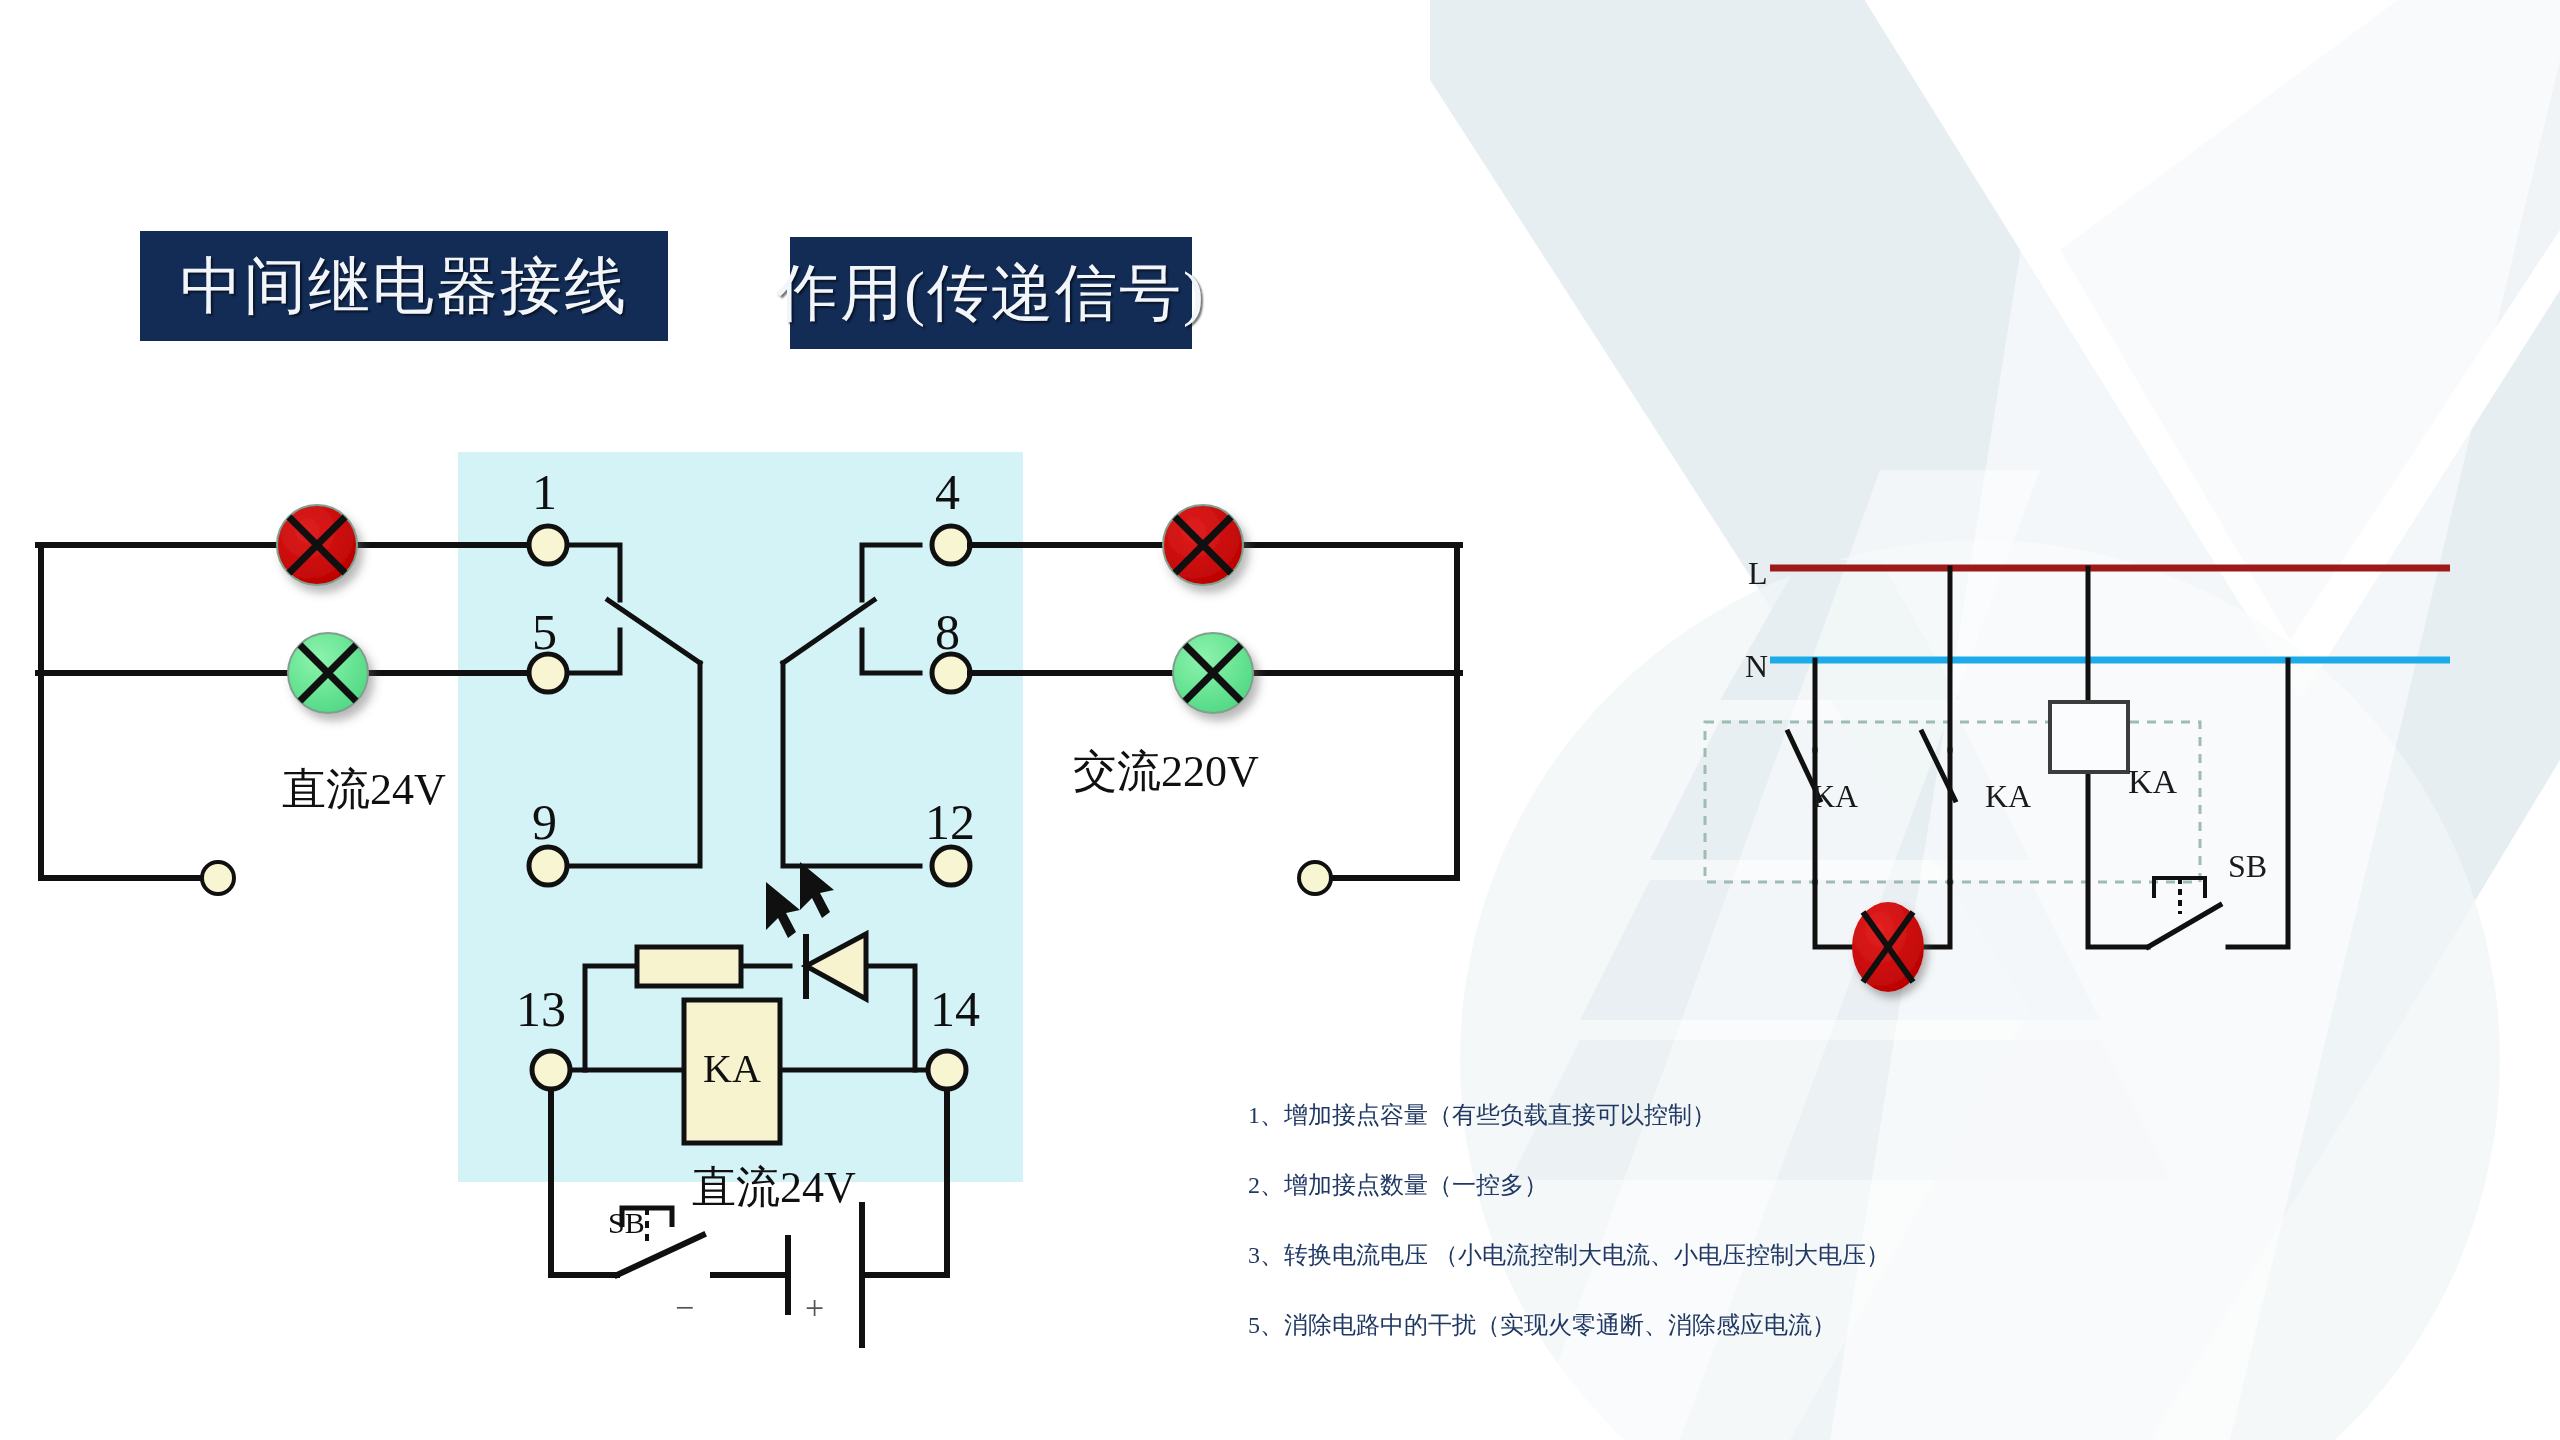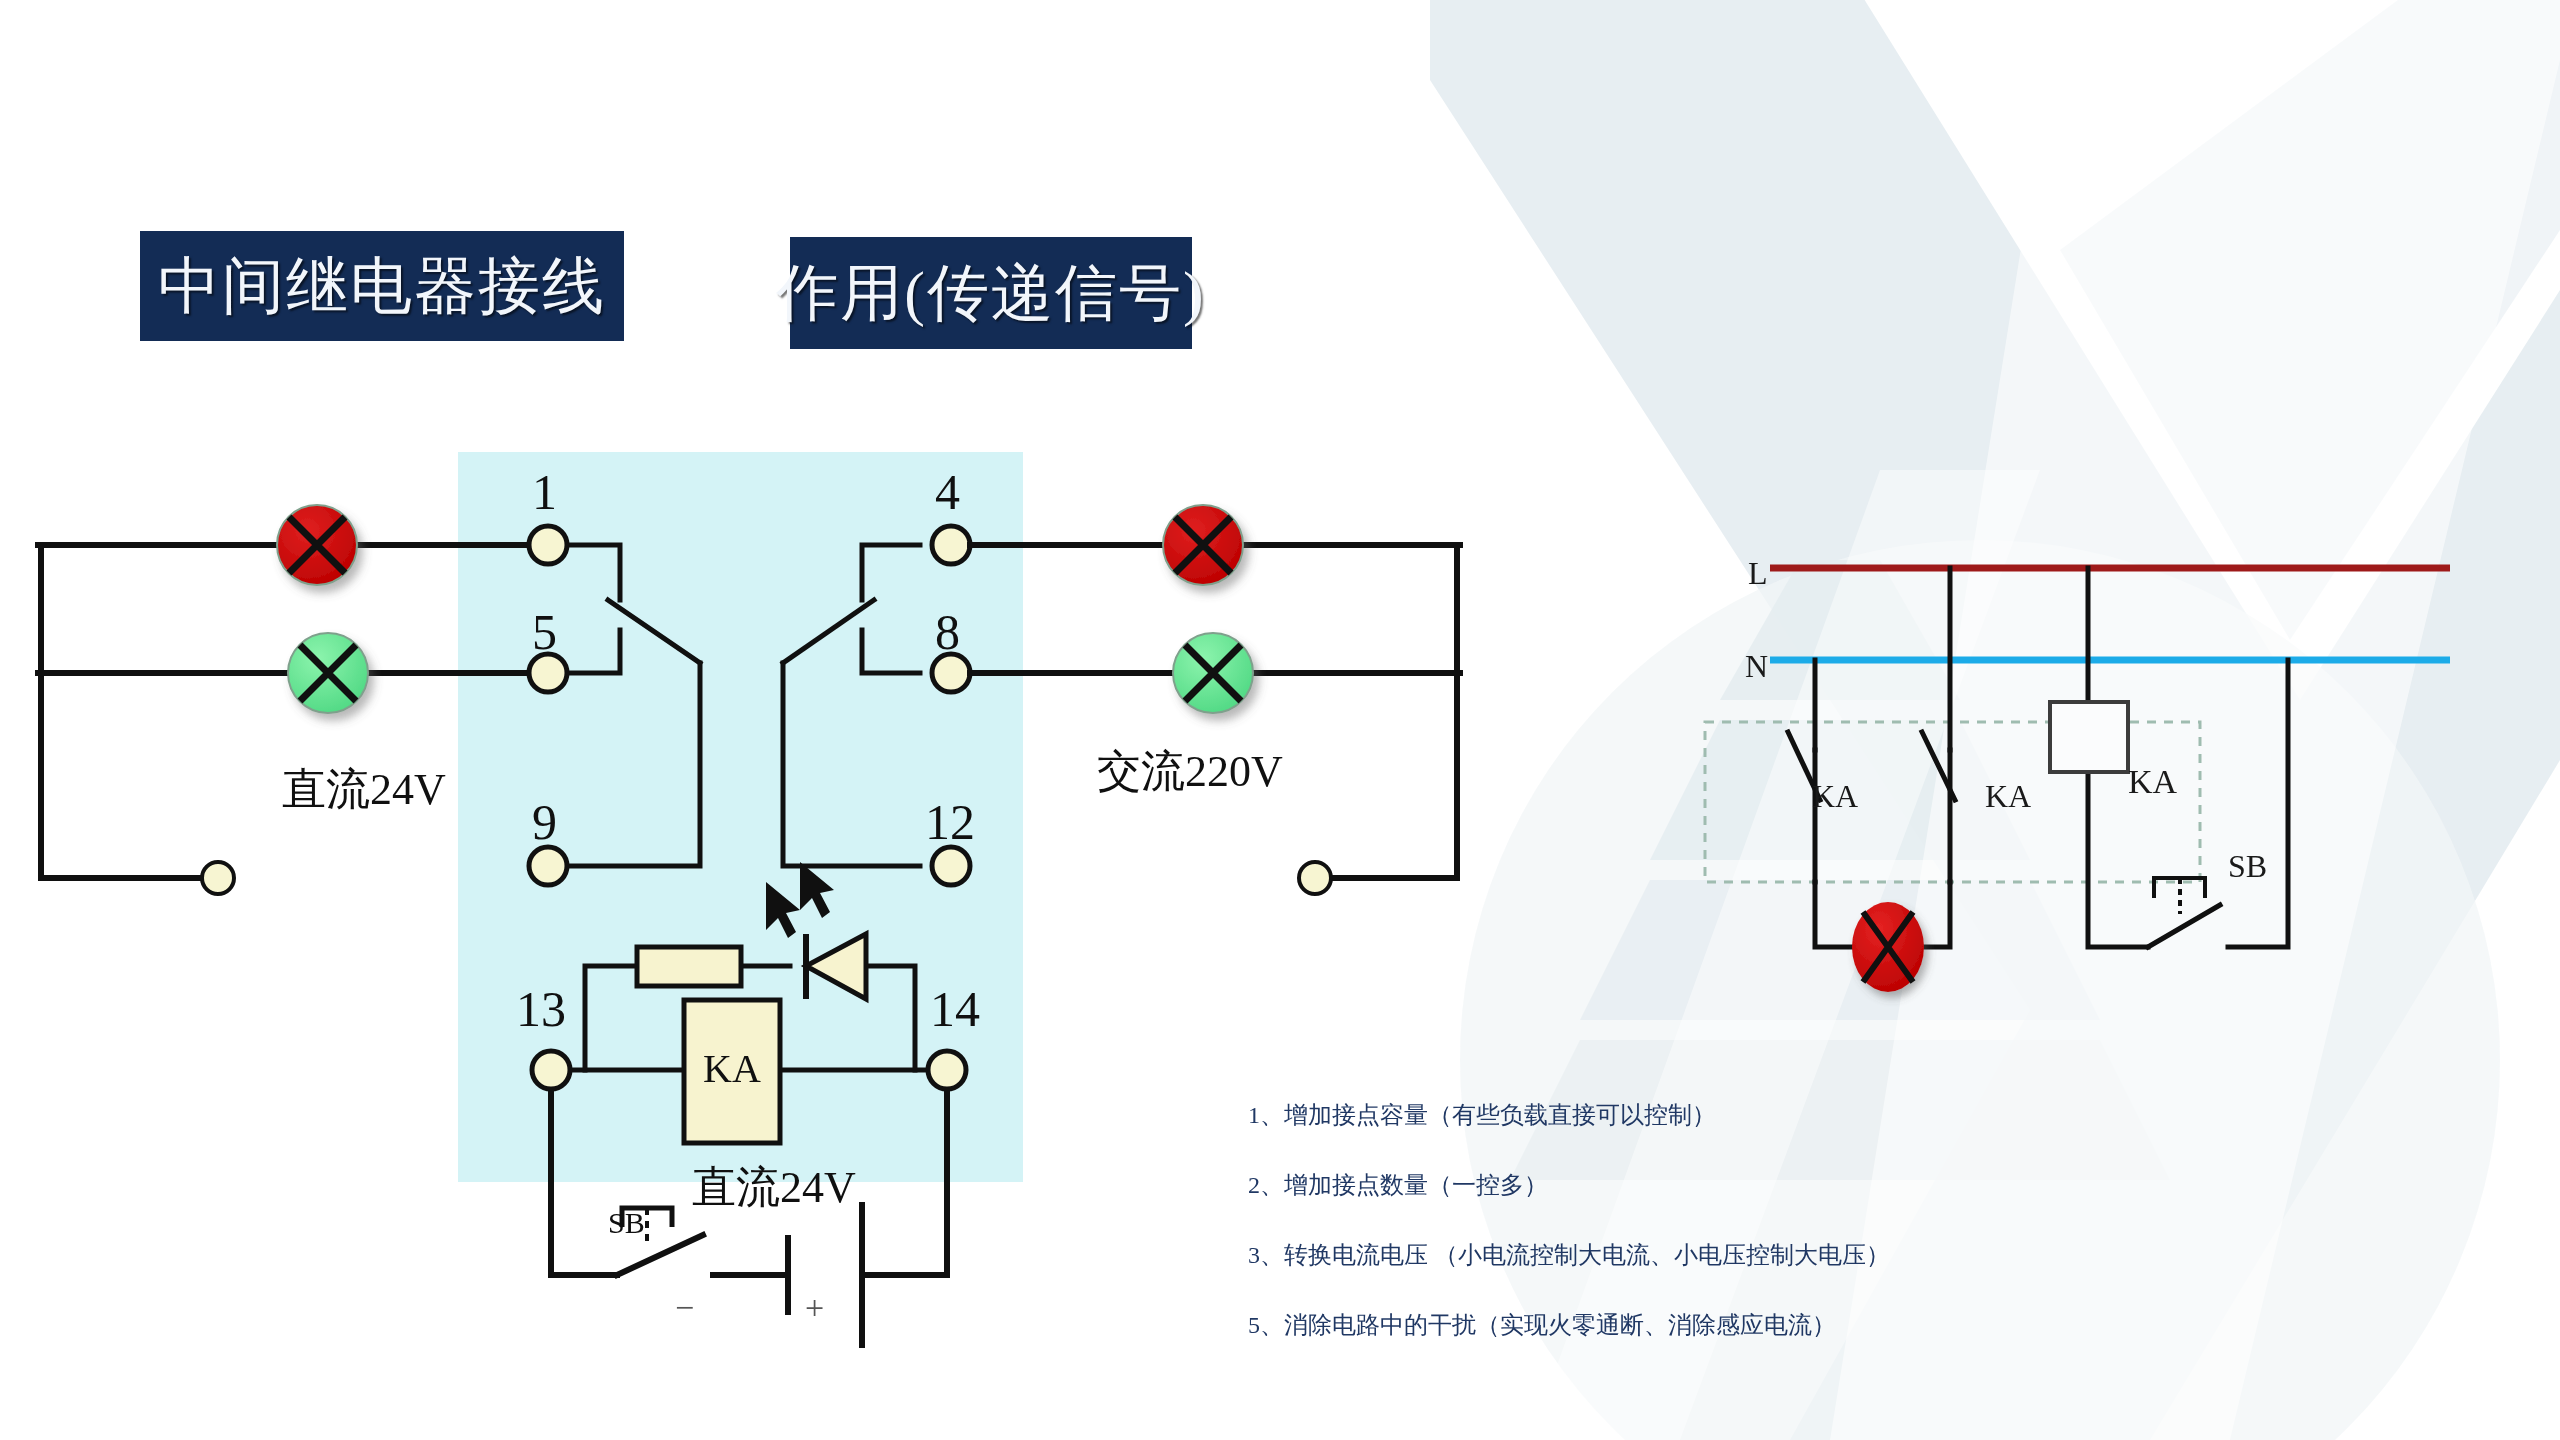--- a/index.html
+++ b/index.html
@@ -18,21 +18,21 @@
   .title-box{
     position:absolute;z-index:5;
     background:#132c55;
     color:#f2f6fb;
     display:flex;align-items:center;justify-content:center;
     font-family:"Liberation Serif","DejaVu Serif",serif;
     letter-spacing:2px;
     text-shadow:2px 2px 2px rgba(0,0,0,.55);
     white-space:nowrap;
   }
-  #title-box-1{left:140px;top:231px;width:484px;height:110px;font-size:62px;}
+  #title-box-1{left:140px;top:231px;width:528px;height:110px;font-size:62px;}
   #title-box-2{left:790px;top:237px;width:402px;height:112px;font-size:62px;}
 
   
   #relay-panel{
     position:absolute;left:458px;top:452px;width:565px;height:730px;
     background:#d4f3f6;z-index:1;
   }
 
   
   #left-diagram{position:absolute;left:0;top:0;width:1600px;height:1440px;z-index:3;}
@@ -52,21 +52,21 @@
   #lbl-1 {left:532px;top:463px;}
   #lbl-5 {left:532px;top:603px;}
   #lbl-9 {left:532px;top:793px;}
   #lbl-4 {left:935px;top:463px;}
   #lbl-8 {left:935px;top:603px;}
   #lbl-12{left:925px;top:793px;}
   #lbl-13{left:516px;top:980px;}
   #lbl-14{left:930px;top:980px;}
 
   #lbl-dc24-left {left:282px;top:760px;}
-  #lbl-ac220     {left:1073px;top:742px;margin-left:24px;}
+  #lbl-ac220     {left:1073px;top:742px;}
   #lbl-dc24-coil {left:692px;top:1158px;}
   #lbl-sb-left   {left:608px;top:1206px;font-size:30px;}
   #lbl-minus     {left:675px;top:1289px;}
   #lbl-plus      {left:805px;top:1289px;}
 
   
   .rlabel{
     position:absolute;z-index:4;color:#1a1a1a;
     font-family:"Liberation Serif","DejaVu Serif",serif;
     white-space:nowrap;font-size:32px;

